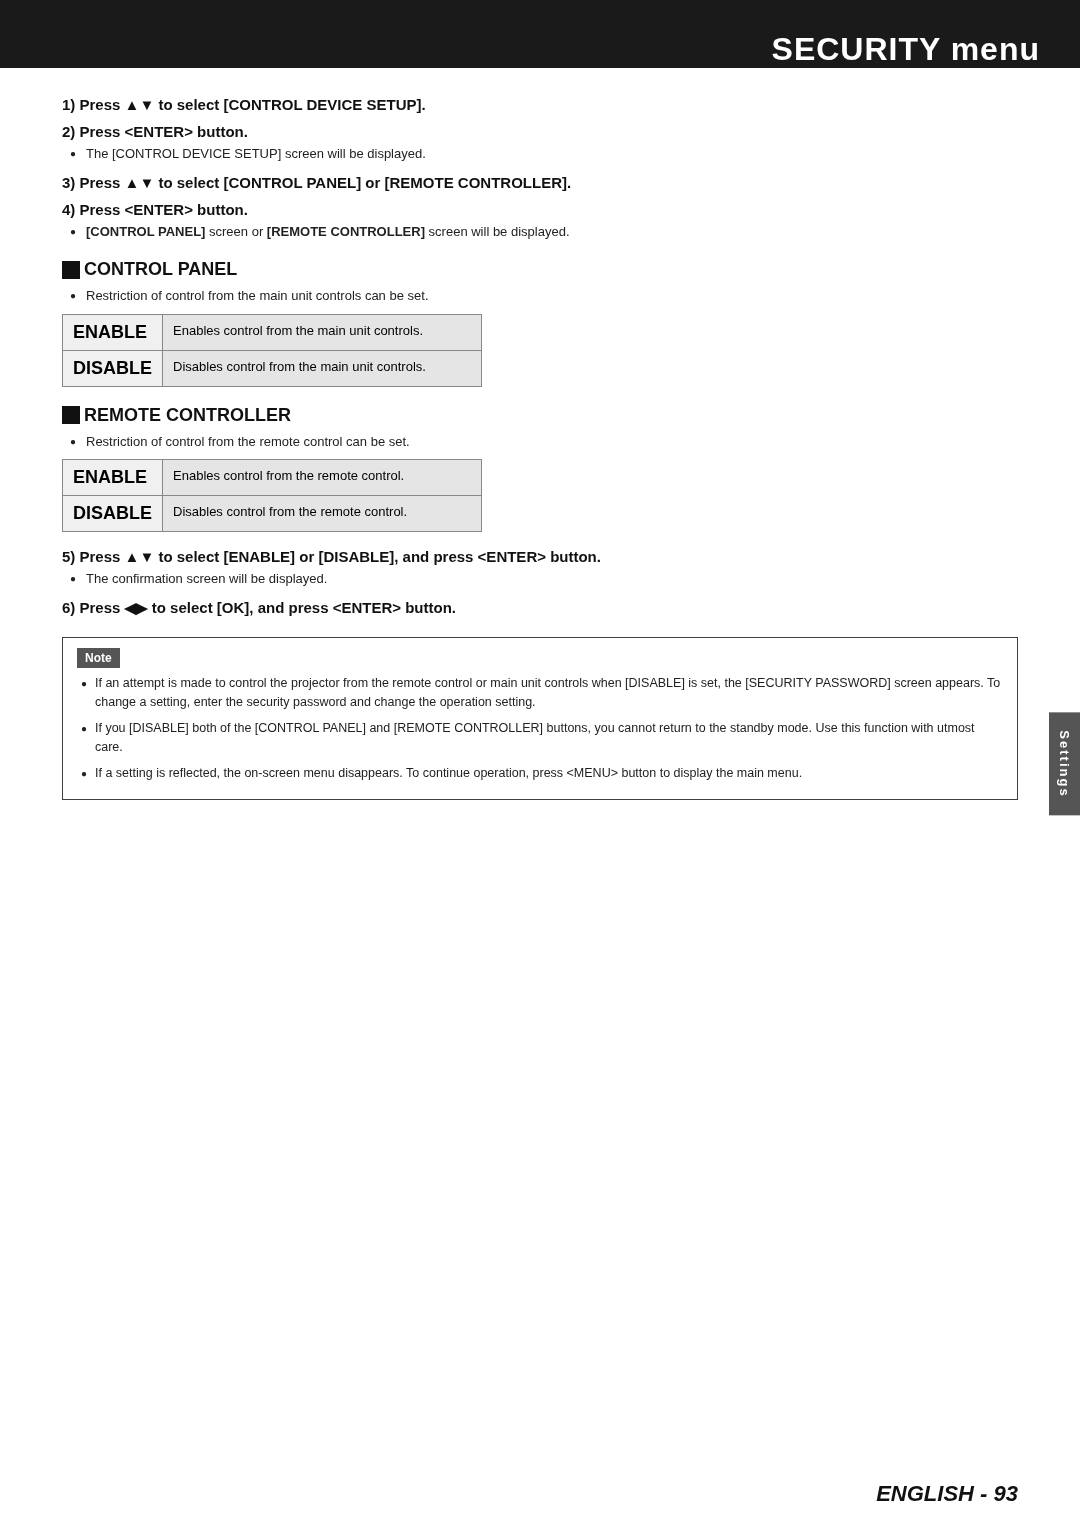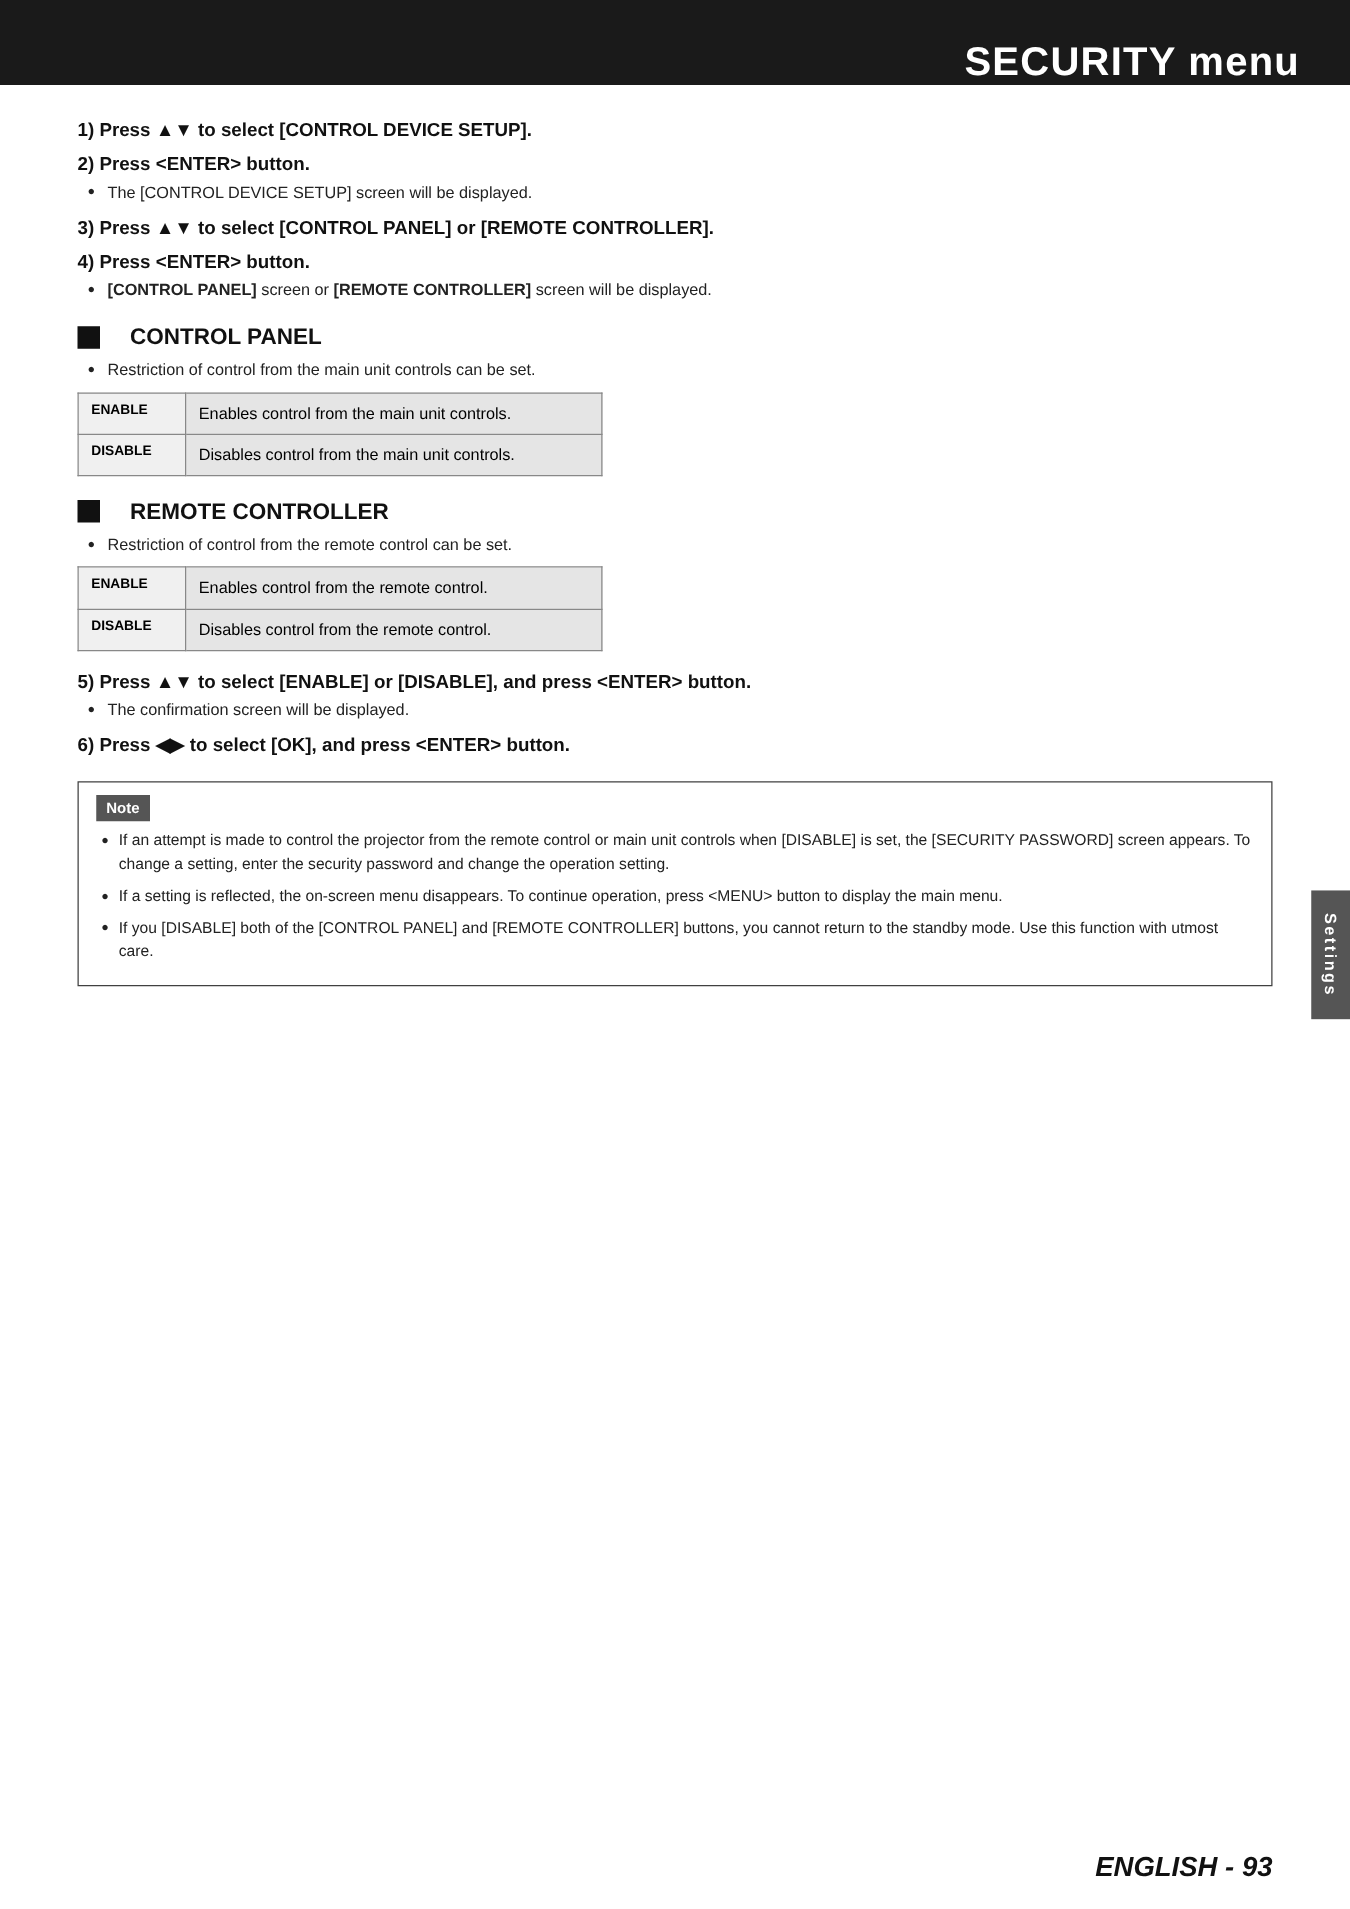--- a/index.html
+++ b/index.html
@@ -85,21 +85,21 @@
 
     
     .subsection-title {
       font-size: 18px;
       font-weight: bold;
       color: #111;
       margin-top: 18px;
       margin-bottom: 6px;
       display: flex;
       align-items: center;
-      gap: 24px;
+      gap: 4px;
     }
     .subsection-title .black-square {
       display: inline-block;
       width: 18px;
       height: 18px;
       background: #111;
       flex-shrink: 0;
     }
 
     .subsection-bullet {
@@ -127,21 +127,21 @@
     }
     .ctrl-table td {
       border: 1px solid #888;
       padding: 7px 10px;
       vertical-align: top;
     }
     .ctrl-table .label-cell {
       font-weight: bold;
       background: #f0f0f0;
       width: 86px;
-      font-size: 11px;
+      font-size: 18px;
     }
     .ctrl-table .desc-cell {
       background: #e5e5e5;
       line-height: 1.4;
     }
 
     
     .note-box {
       border: 1px solid #404040;
       margin-top: 20px;
@@ -285,22 +285,22 @@
 
   
   <div class="step">
     <div class="step-header">6) Press ◀▶ to select [OK], and press &lt;ENTER&gt; button.</div>
   </div>
 
   
   <div class="note-box">
     <span class="note-label">Note</span>
     <div class="note-item">If an attempt is made to control the projector from the remote control or main unit controls when [DISABLE] is set, the [SECURITY PASSWORD] screen appears. To change a setting, enter the security password and change the operation setting.</div>
+    <div class="note-item">If you [DISABLE] both of the [CONTROL PANEL] and [REMOTE CONTROLLER] buttons, you cannot return to the standby mode. Use this function with utmost care.</div>
     <div class="note-item">If a setting is reflected, the on-screen menu disappears. To continue operation, press &lt;MENU&gt; button to display the main menu.</div>
-    <div class="note-item">If you [DISABLE] both of the [CONTROL PANEL] and [REMOTE CONTROLLER] buttons, you cannot return to the standby mode. Use this function with utmost care.</div>
   </div>
 
 </div>
 
 <div class="sidebar-tab">Settings</div>
 
 <div class="footer">
   <span class="footer-num">ENGLISH - 93</span>
 </div>
 

